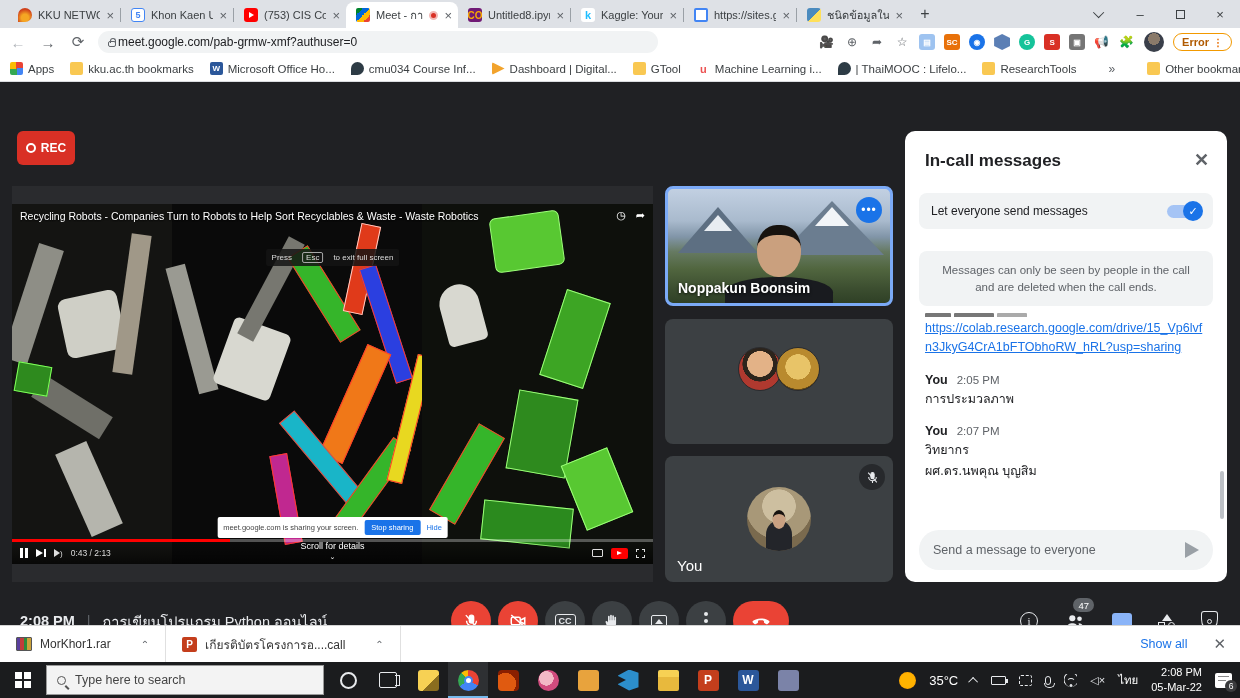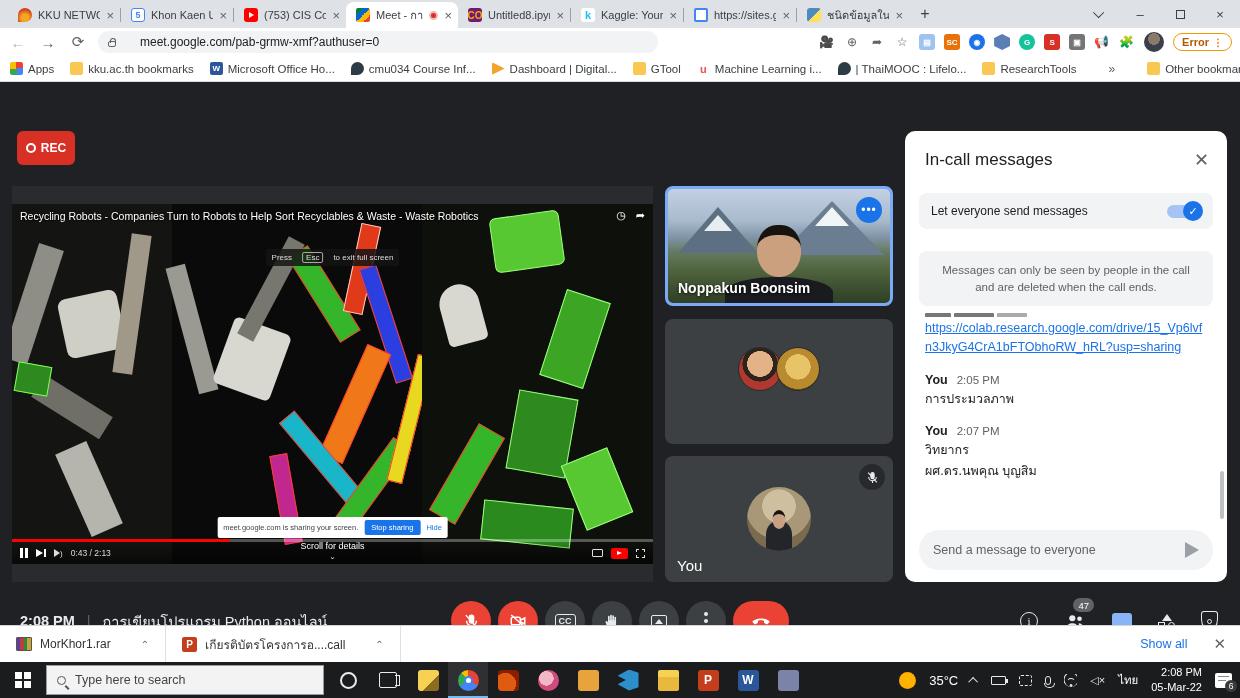--- a/index.html
+++ b/index.html
@@ -27,21 +27,21 @@
   .newtab-btn { width:24px; height:24px; margin:0 4px 2px 4px; display:flex; align-items:center; justify-content:center; color:#3c4043; font-size:16px; flex:none; }
   .winctrls { position:absolute; right:0; top:0; height:28px; display:flex; align-items:center; }
   .winctrl { width:40px; height:28px; display:flex; align-items:center; justify-content:center; color:#3c4043; font-size:13px; }
   .chev-down { width:8px; height:8px; border-left:1.5px solid #3c4043; border-bottom:1.5px solid #3c4043; transform:rotate(-45deg) translateY(-2px); }
   .maxbox { width:9px; height:9px; border:1.5px solid #3c4043; }
 
   
   .toolbar { position:absolute; top:28px; left:0; width:1240px; height:28px; background:#fff; display:flex; align-items:center; padding:0 8px; gap:10px; }
   .navic { color:#5f6368; font-size:15px; width:20px; text-align:center; flex:none; }
   .navic.dim { color:#b0b4b9; }
-  .omnibox { flex:1; height:22px; background:#f1f3f4; border-radius:11px; display:flex; align-items:center; padding:0 10px; gap:24px; max-width:560px;text-align:right; }
+  .omnibox { flex:1; height:22px; background:#f1f3f4; border-radius:11px; display:flex; align-items:center; padding:0 10px; gap:2px; max-width:560px;text-align:right; }
   .lock-icon { width:8px; height:6px; border:1.5px solid #5f6368; border-radius:2px; position:relative; margin-top:3px; }
   .lock-icon:before { content:""; position:absolute; left:1px; top:-4px; width:4px; height:4px; border:1.5px solid #5f6368; border-bottom:none; border-radius:3px 3px 0 0; }
   .url { font-size:12px; color:#202124; }
   .toolicons { display:flex; align-items:center; gap:9px; margin-left:auto; }
   .ticon { width:16px; height:16px; display:flex; align-items:center; justify-content:center; font-size:12px; color:#5f6368; flex:none; }
   .ext { width:16px; height:16px; border-radius:3px; display:flex; align-items:center; justify-content:center; font-size:8px; font-weight:bold; color:#fff; flex:none; }
   .avatar-sm { width:20px; height:20px; border-radius:50%; background:radial-gradient(circle at 50% 35%, #8a7a6a 35%, #3a3f4a 36%); flex:none; }
   .error-pill { display:flex; align-items:center; gap:4px; border:1px solid #f29900; border-radius:12px; padding:2px 8px; color:#b05a00; font-size:11px; font-weight:bold; }
   .odots { color:#e8710a; font-weight:bold; letter-spacing:0; font-size:10px; }
 
@@ -116,21 +116,21 @@
   .oth-label { position:absolute; left:0; right:0; top:82px; text-align:center; color:#e8eaed; font-size:14px; }
   .tile-you { top:340px; height:126px; background:#3c4043; }
   .you-av { position:absolute; left:50%; top:50%; transform:translate(-50%,-50%); width:64px; height:64px; border-radius:50%; background:radial-gradient(circle at 50% 30%, #cdbfa0 0 30%, #a89878 31% 60%, #7a6a4e 61%); overflow:hidden; }
   .you-av:after { content:""; position:absolute; left:50%; bottom:0; transform:translateX(-50%); width:26px; height:30px; border-radius:45% 45% 0 0; background:#23252a; }
   .you-av:before { content:""; position:absolute; left:50%; bottom:22px; transform:translateX(-50%); width:13px; height:15px; border-radius:50%; background:#c9a182; border-top:4px solid #17130f; z-index:2; }
   .you-mic { position:absolute; right:8px; top:8px; width:26px; height:26px; border-radius:50%; background:rgba(32,33,36,.75); display:flex; align-items:center; justify-content:center; z-index:3; }
   .you-label { position:absolute; left:12px; bottom:8px; color:#fff; font-size:15px; }
 
   
   .chat { position:absolute; left:905px; top:15px; width:322px; height:451px; background:#fff; border-radius:10px; overflow:hidden; }
-  .chat-head { display:flex; align-items:center; padding:18px 18px 6px 20px; }
+  .chat-head { display:flex; align-items:flex-end; padding:18px 18px 6px 20px;font-weight:bold; }
   .chat-title { font-size:17px; color:#202124; flex:1; }
   .chat-close { color:#5f6368; font-size:18px; }
   .toggle-row { margin:16px 14px 0 14px; background:#f1f3f4; border-radius:8px; display:flex; align-items:center; padding:11px 12px; }
   .toggle-label { flex:1; font-size:12px; color:#202124; }
   .toggle { width:34px; height:13px; background:#a5c4f5; border-radius:7px; position:relative; }
   .toggle .knob { position:absolute; right:-2px; top:-3.5px; width:20px; height:20px; border-radius:50%; background:#1a73e8; color:#fff; font-size:11px; display:flex; align-items:center; justify-content:center; }
   .notice { margin:22px 14px 0 14px; background:#f1f3f4; border-radius:8px; padding:11px 16px; font-size:11.5px; color:#5f6368; text-align:center; line-height:1.45; }
   .msgs { position:relative; margin:4px 0 0 20px; padding-right:22px; }
   .msg-cropped { height:7px; overflow:hidden; display:flex; gap:3px; padding-top:3px; }
   .msg-cropped i { width:26px; height:8px; background:#777; border-radius:1px; }

